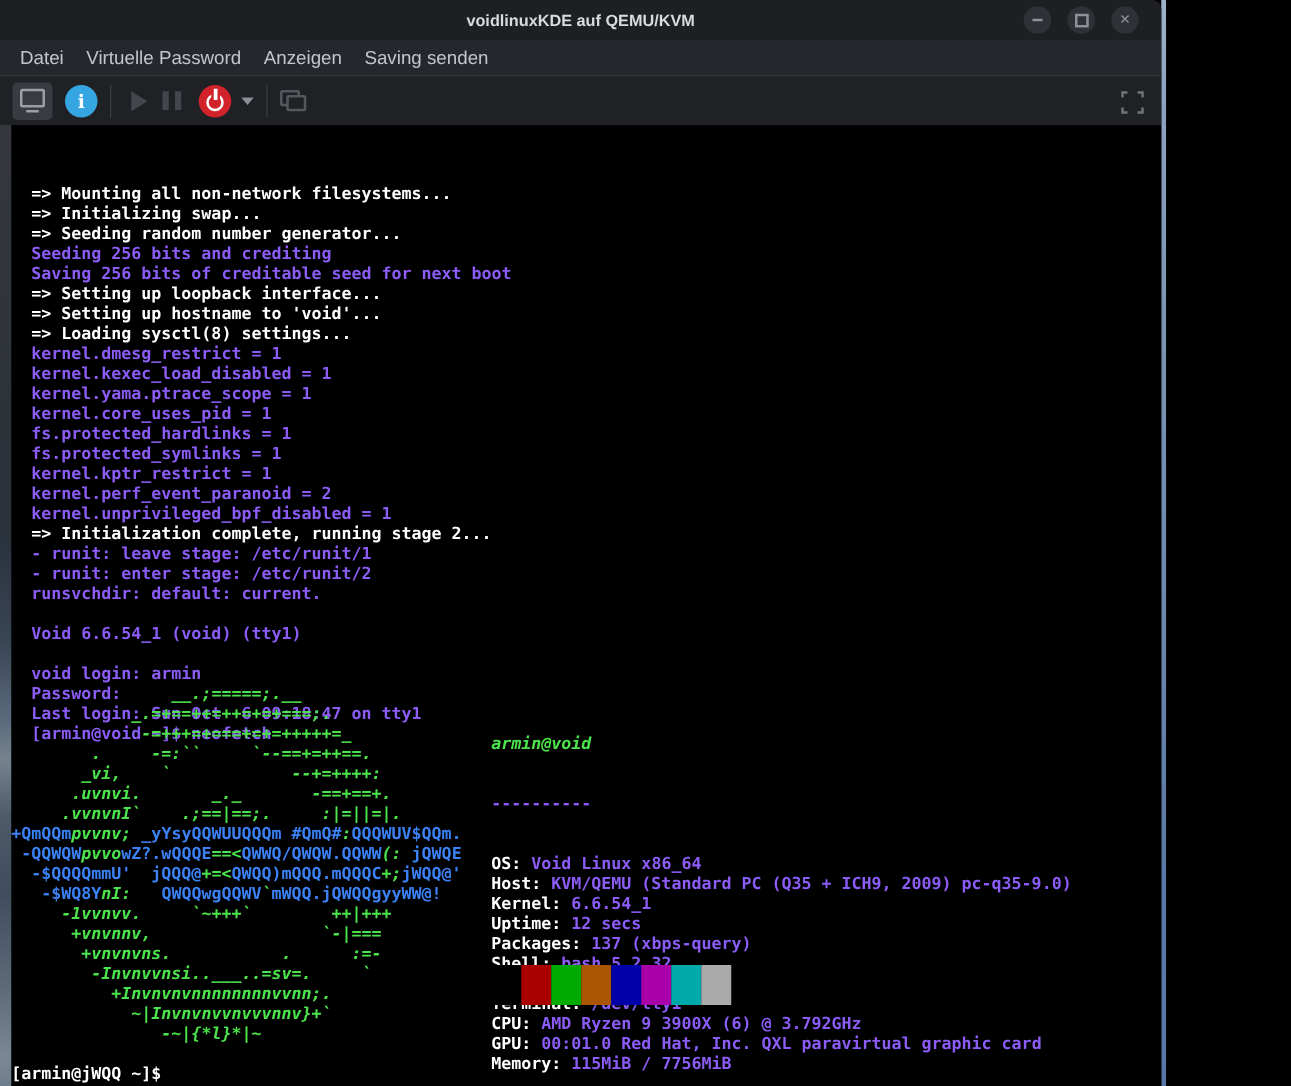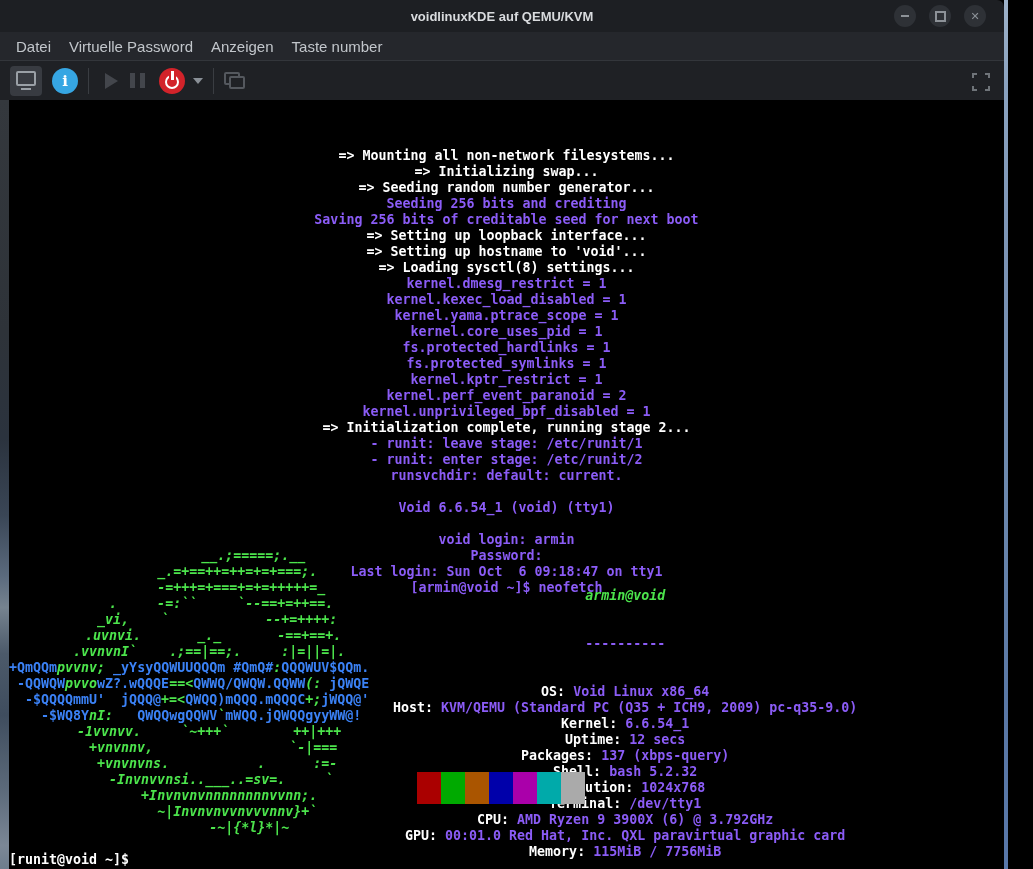--- a/index.html
+++ b/index.html
@@ -1,17 +1,17 @@
 <!DOCTYPE html>
 <html><head>
 <meta charset="utf-8">
 <style>
   html,body{margin:0;padding:0;background:#000;}
-  .screen{position:relative;width:1008px;height:869px;background:#000;overflow:hidden;
-          font-family:"Liberation Sans",sans-serif;text-align:center;}
+  .screen{position:relative;width:933px;height:869px;background:#000;overflow:hidden;
+          font-family:"Liberation Sans",sans-serif;}
   
   .sliver-right{position:absolute;right:0;top:0;width:4px;height:100%;
     background:linear-gradient(180deg,#9eb2c9 0%,#8aa2bf 10%,#7b93b4 30%,#6d89ae 55%,#5a78a5 80%,#5877a9 100%);}
   
   .vm-window{position:absolute;left:0;top:0;right:4px;bottom:0;background:#000;
     border-top-right-radius:7px;overflow:hidden;}
   .titlebar{height:32px;background:#1d1f23;position:relative;display:flex;align-items:center;justify-content:center;}
   .title{font-size:13px;font-weight:bold;color:#d9dbde;}
   .win-controls{position:absolute;right:18px;top:5px;display:flex;gap:13px;}
   .wc{width:22px;height:22px;border-radius:50%;background:#2e3136;display:flex;align-items:center;justify-content:center;
@@ -78,21 +78,21 @@
         <span class="wc">
             <span>✕</span>
           </span>
       </span>
     </div>
 
     <div class="menubar">
       <span class="menu-item">Datei</span>
       <span class="menu-item">Virtuelle Password</span>
       <span class="menu-item">Anzeigen</span>
-      <span class="menu-item">Taste number</span>
+      <span class="menu-item">Saving senden</span>
     </div>
 
     <div class="toolbar">
       <span class="tb-display">
         <span class="mon"></span>
         <span class="mon-stand"></span>
       </span>
       <span class="tb-info">
           <span>i</span>
         </span>
@@ -112,18 +112,18 @@
     <div class="console">
       <div class="sliver-left"></div>
       <div class="term">
         <pre><div class="ln b">=&gt; Mounting all non-network filesystems...</div><div class="ln b">=&gt; Initializing swap...</div><div class="ln b">=&gt; Seeding random number generator...</div><div class="ln w">Seeding 256 bits and crediting</div><div class="ln w">Saving 256 bits of creditable seed for next boot</div><div class="ln b">=&gt; Setting up loopback interface...</div><div class="ln b">=&gt; Setting up hostname to 'void'...</div><div class="ln b">=&gt; Loading sysctl(8) settings...</div><div class="ln w">kernel.dmesg_restrict = 1</div><div class="ln w">kernel.kexec_load_disabled = 1</div><div class="ln w">kernel.yama.ptrace_scope = 1</div><div class="ln w">kernel.core_uses_pid = 1</div><div class="ln w">fs.protected_hardlinks = 1</div><div class="ln w">fs.protected_symlinks = 1</div><div class="ln w">kernel.kptr_restrict = 1</div><div class="ln w">kernel.perf_event_paranoid = 2</div><div class="ln w">kernel.unprivileged_bpf_disabled = 1</div><div class="ln b">=&gt; Initialization complete, running stage 2...</div><div class="ln w">- runit: leave stage: /etc/runit/1</div><div class="ln w">- runit: enter stage: /etc/runit/2</div><div class="ln w">runsvchdir: default: current.</div><div class="ln w"></div><div class="ln w">Void 6.6.54_1 (void) (tty1)</div><div class="ln w"></div><div class="ln w">void login: armin</div><div class="ln w">Password:</div><div class="ln w">Last login: Sun Oct  6 09:18:47 on tty1</div><div class="ln w">[armin@void ~]$ neofetch</div></pre>
         <div class="art"><div class="ln"><span class="g">                __.;=====;.__</span></div><div class="ln"><span class="g">            _.=+==++=++=+=+===;.</span></div><div class="ln"><span class="g">             -=+++=+===+=+=+++++=_</span></div><div class="ln"><span class="g">        .     -=:``     `--==+=++==.</span></div><div class="ln"><span class="g">       _vi,    `            --+=++++:</span></div><div class="ln"><span class="g">      .uvnvi.       _._       -==+==+.</span></div><div class="ln"><span class="g">     .vvnvnI`    .;==|==;.     :|=||=|.</span></div><div class="ln"><span class="d">+QmQQm</span><span class="g">pvvnv; </span><span class="d">_yYsyQQWUUQQQm #QmQ#</span><span class="g">:</span><span class="d">QQQWUV$QQm.</span></div><div class="ln"><span class="d"> -QQWQW</span><span class="g">pvvo</span><span class="d">wZ?.wQQQE</span><span class="g">==&lt;</span><span class="d">QWWQ/QWQW.QQWW</span><span class="g">(: </span><span class="d">jQWQE</span></div><div class="ln"><span class="d">  -$QQQQmmU'  jQQQ@</span><span class="g">+=&lt;</span><span class="d">QWQQ)mQQQ.mQQQC</span><span class="g">+;</span><span class="d">jWQQ@'</span></div><div class="ln"><span class="d">   -$WQ8Y</span><span class="g">nI:   </span><span class="d">QWQQwgQQWV</span><span class="g">`</span><span class="d">mWQQ.jQWQQgyyWW@!</span></div><div class="ln"><span class="g">     -1vvnvv.     `~+++`        ++|+++</span></div><div class="ln"><span class="g">      +vnvnnv,                 `-|===</span></div><div class="ln"><span class="g">       +vnvnvns.           .      :=-</span></div><div class="ln"><span class="g">        -Invnvvnsi..___..=sv=.     `</span></div><div class="ln"><span class="g">          +Invnvnvnnnnnnnnvvnn;.</span></div><div class="ln"><span class="g">            ~|Invnvnvvnvvvnnv}+`</span></div><div class="ln"><span class="g">               -~|{*l}*|~</span></div></div>
         <div class="nf-info">
           <div class="ln g">armin@void</div>
           <div class="ln w">----------</div>
         <div class="ln"><span class="b">OS:</span><span class="w"> Void Linux x86_64</span></div><div class="ln"><span class="b">Host:</span><span class="w"> KVM/QEMU (Standard PC (Q35 + ICH9, 2009) pc-q35-9.0)</span></div><div class="ln"><span class="b">Kernel:</span><span class="w"> 6.6.54_1</span></div><div class="ln"><span class="b">Uptime:</span><span class="w"> 12 secs</span></div><div class="ln"><span class="b">Packages:</span><span class="w"> 137 (xbps-query)</span></div><div class="ln"><span class="b">Shell:</span><span class="w"> bash 5.2.32</span></div><div class="ln"><span class="b">Resolution:</span><span class="w"> 1024x768</span></div><div class="ln"><span class="b">Terminal:</span><span class="w"> /dev/tty1</span></div><div class="ln"><span class="b">CPU:</span><span class="w"> AMD Ryzen 9 3900X (6) @ 3.792GHz</span></div><div class="ln"><span class="b">GPU:</span><span class="w"> 00:01.0 Red Hat, Inc. QXL paravirtual graphic card</span></div><div class="ln"><span class="b">Memory:</span><span class="w"> 115MiB / 7756MiB</span></div></div>
         <div class="palette"><div class="swatch" style="background: rgb(0, 0, 0);"></div><div class="swatch" style="background: rgb(170, 0, 0);"></div><div class="swatch" style="background: rgb(0, 170, 0);"></div><div class="swatch" style="background: rgb(170, 85, 0);"></div><div class="swatch" style="background: rgb(0, 0, 170);"></div><div class="swatch" style="background: rgb(170, 0, 170);"></div><div class="swatch" style="background: rgb(0, 170, 170);"></div><div class="swatch" style="background: rgb(170, 170, 170);"></div></div>
-        <div class="ln b prompt-last">[runit@void ~]$</div>
+        <div class="ln b prompt-last">[armin@jWQQ ~]$</div>
       </div>
     </div>
 
   </div>
 </div>
 
 </body></html>

